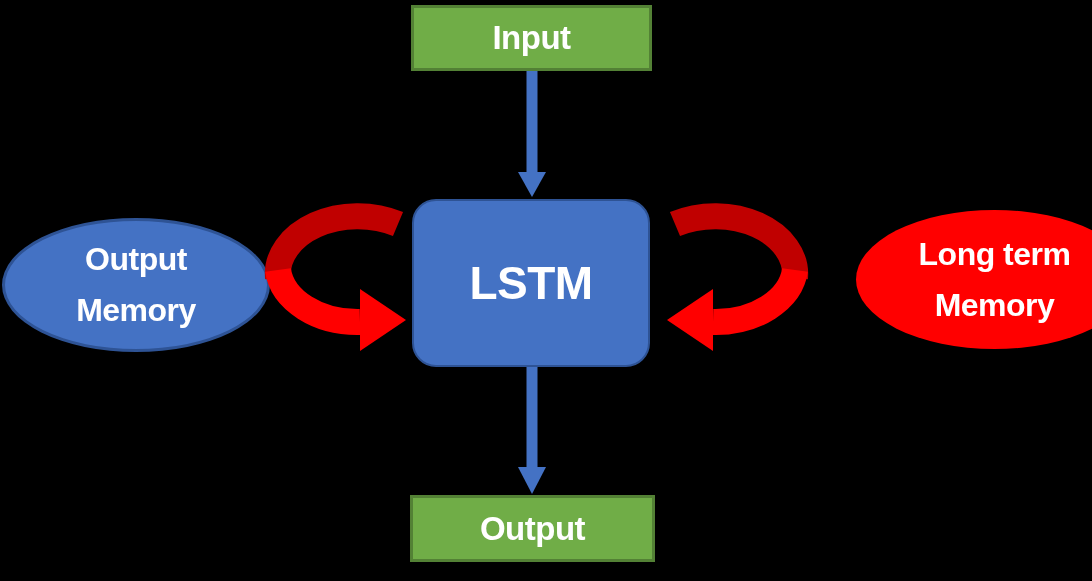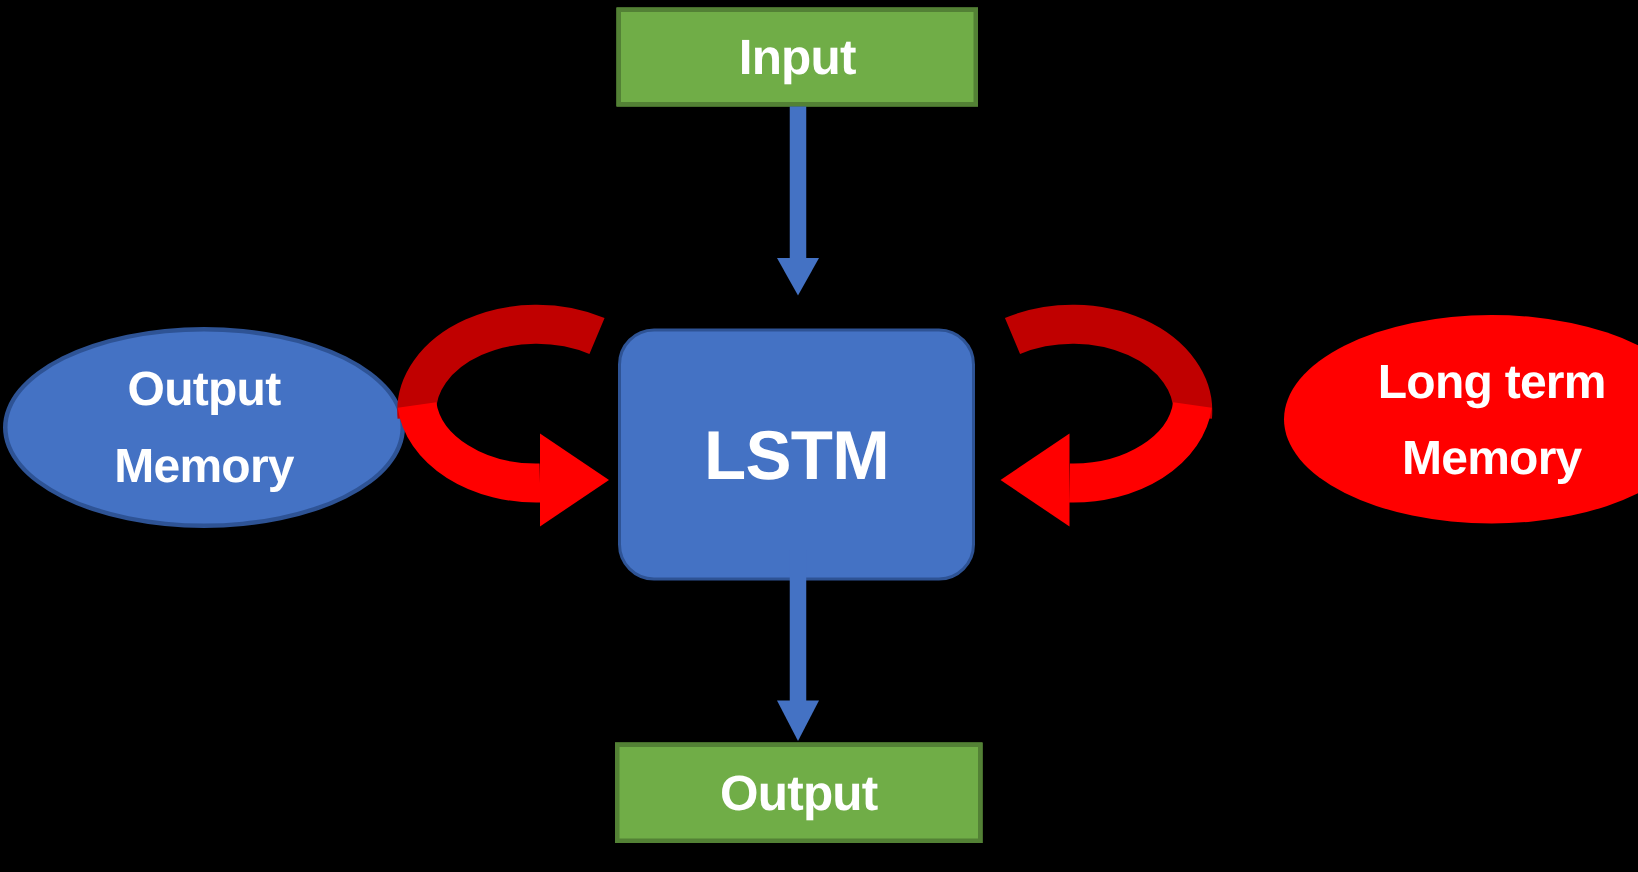--- a/index.html
+++ b/index.html
@@ -34,21 +34,20 @@
   }
   .input-box  { left: 411px; top: 5px;   width: 241px; height: 66px; }
   .output-box { left: 410px; top: 495px; width: 245px; height: 67px; }
   
   .lstm-box {
     left: 412px; top: 199px; width: 238px; height: 168px;
     background: #4472C4;
     border: 2px solid #2E5395;
     border-radius: 24px;
     font-size: 46px;
-    margin-top: 20px;
   }
   
   .ellipse {
     border-radius: 50%;
     flex-direction: column;
     font-size: 32px;
     line-height: 1.58;
   }
   .wm-ellipse {
     left: 2px; top: 218px; width: 268px; height: 134px;

